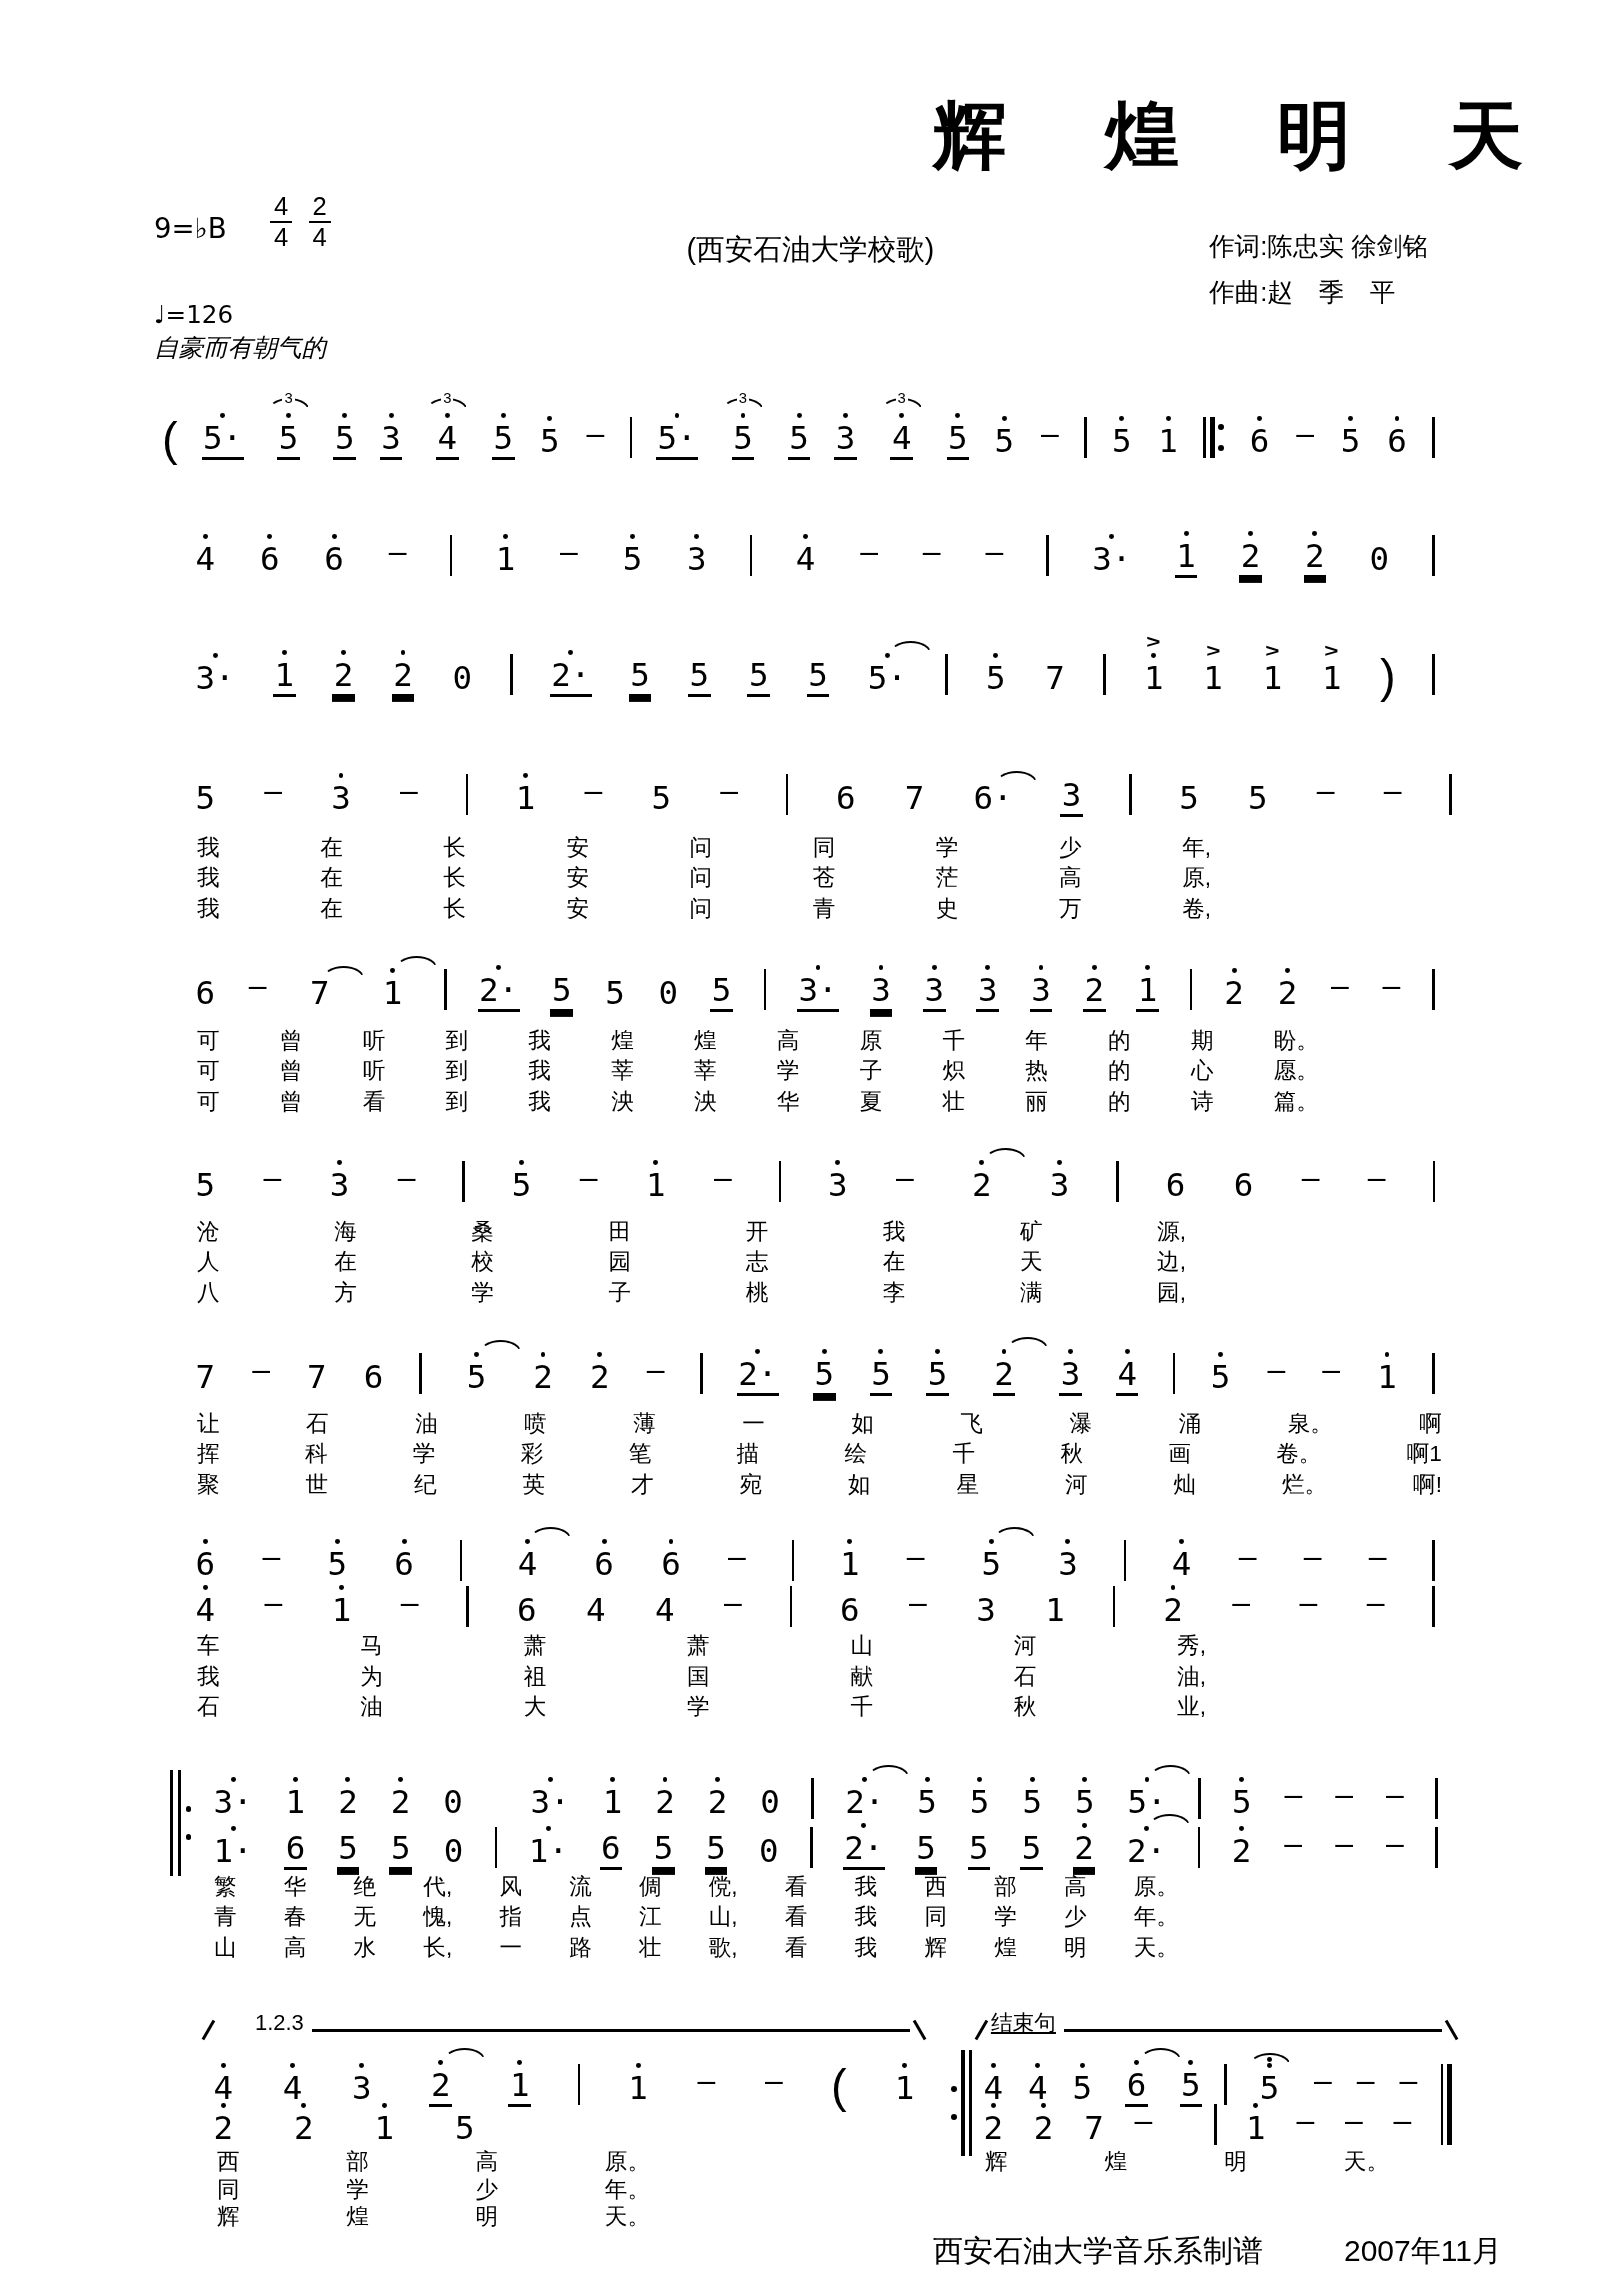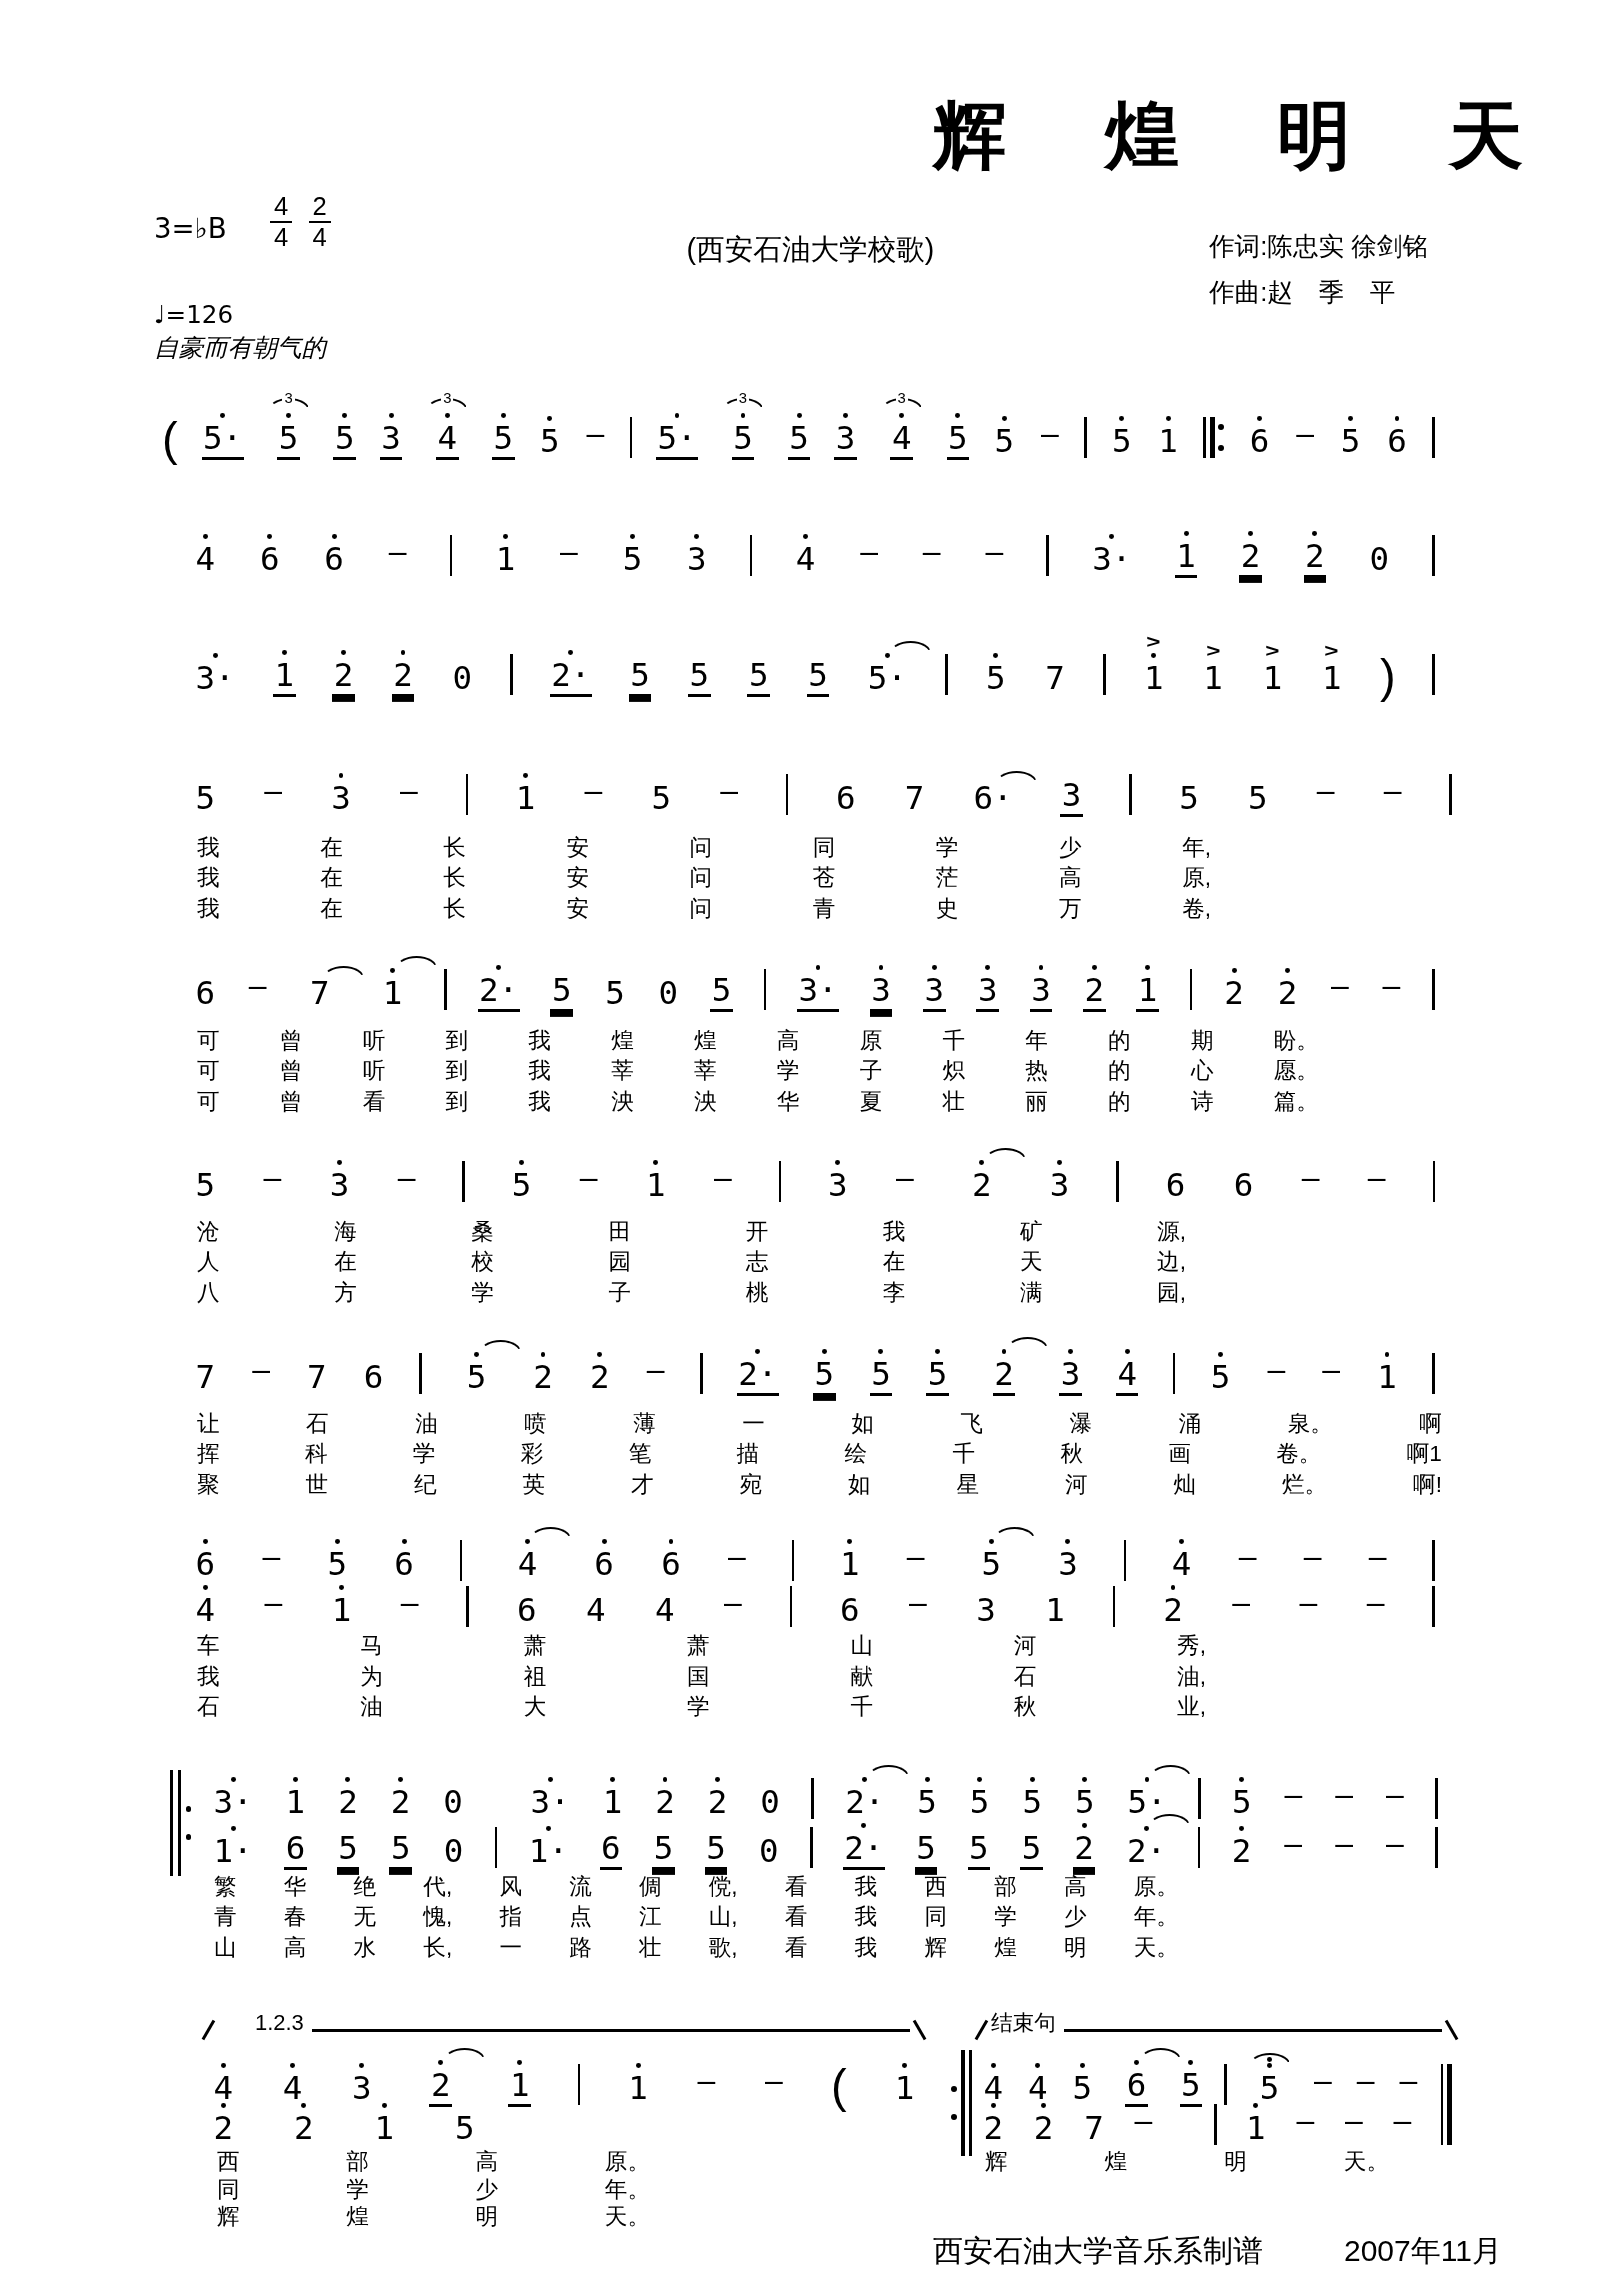--- a/index.html
+++ b/index.html
@@ -84,33 +84,33 @@
 
   
   .bracket{position:absolute;display:flex;align-items:flex-end;gap:7.9px;}
   .bracket .btext{font-size:21.7px;line-height:1;padding-bottom:1px;white-space:nowrap;}
   .bracket .bline{flex:1;border-bottom:3.4px solid #000;margin-bottom:3px;}
   .bracket .tick{width:3px;height:21.7px;background:#000;transform:rotate(30deg);margin-bottom:-5.9px;}
   .bracket .tick.end{transform:rotate(-30deg);}
   #repeat-instruction{top:1719px;left:197px;width:938px;}
   #volta-label{top:2012px;left:207px;width:714px;}
   #volta-label .btext{font-size:22px;margin-left:37px;}
-  #ending-label{top:2012px;left:980px;width:473px;}
+  #ending-label{top:2012px;left:980px;width:473px;text-decoration:underline;}
 
   
   #footer{top:2231px;left:933px;display:flex;gap:81px;font-size:30px;white-space:nowrap;}
 </style>
 </head>
 <body>
 
 <div class="page">
 
   <div class="abs" id="page-title">辉煌明天</div>
   <div class="abs" id="subtitle">(西安石油大学校歌)</div>
-  <div class="abs" id="key-sig">3=♭B</div>
+  <div class="abs" id="key-sig">9=♭B</div>
   <div class="abs" id="time-sigs">
     <span class="ts">
       <span class="tn">4</span>
       <span class="td">4</span>
     </span>
     <span class="ts">
       <span class="tn">2</span>
       <span class="td">4</span>
     </span>
   </div>

